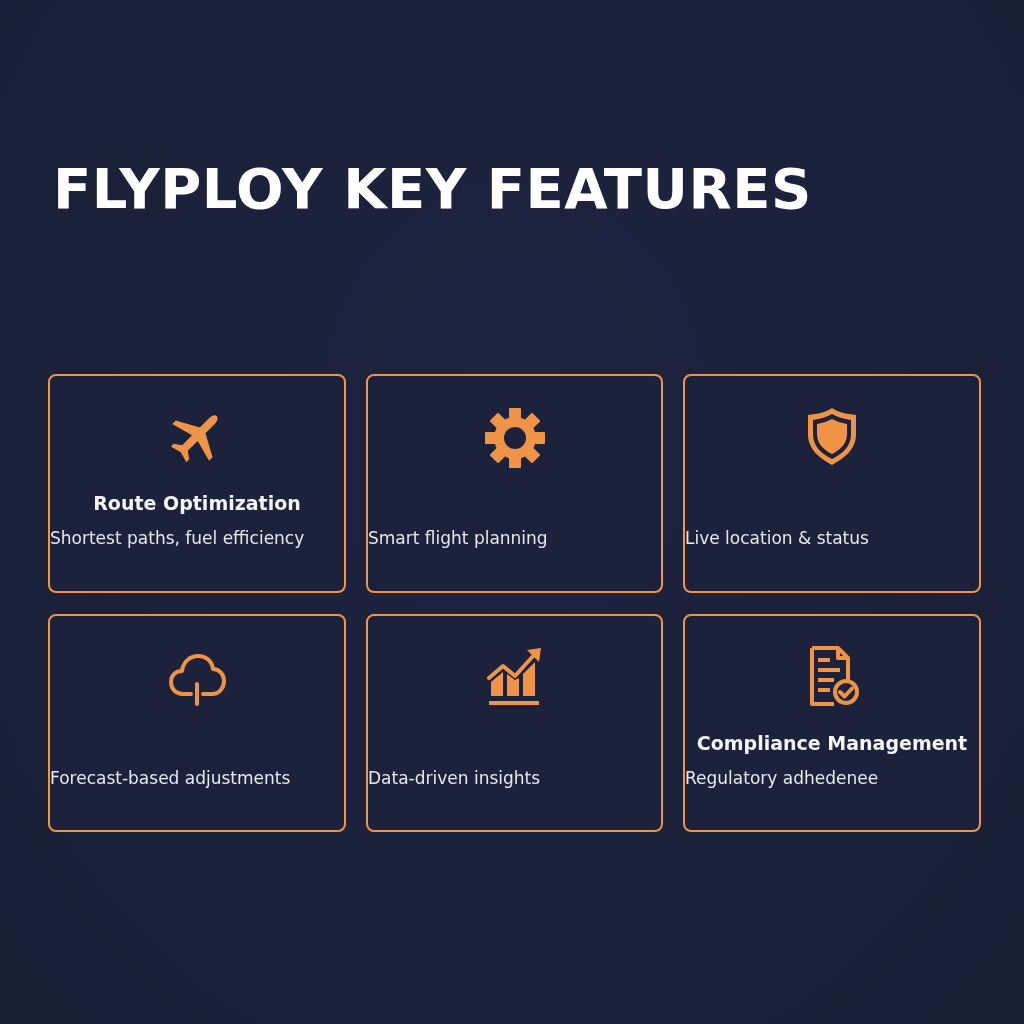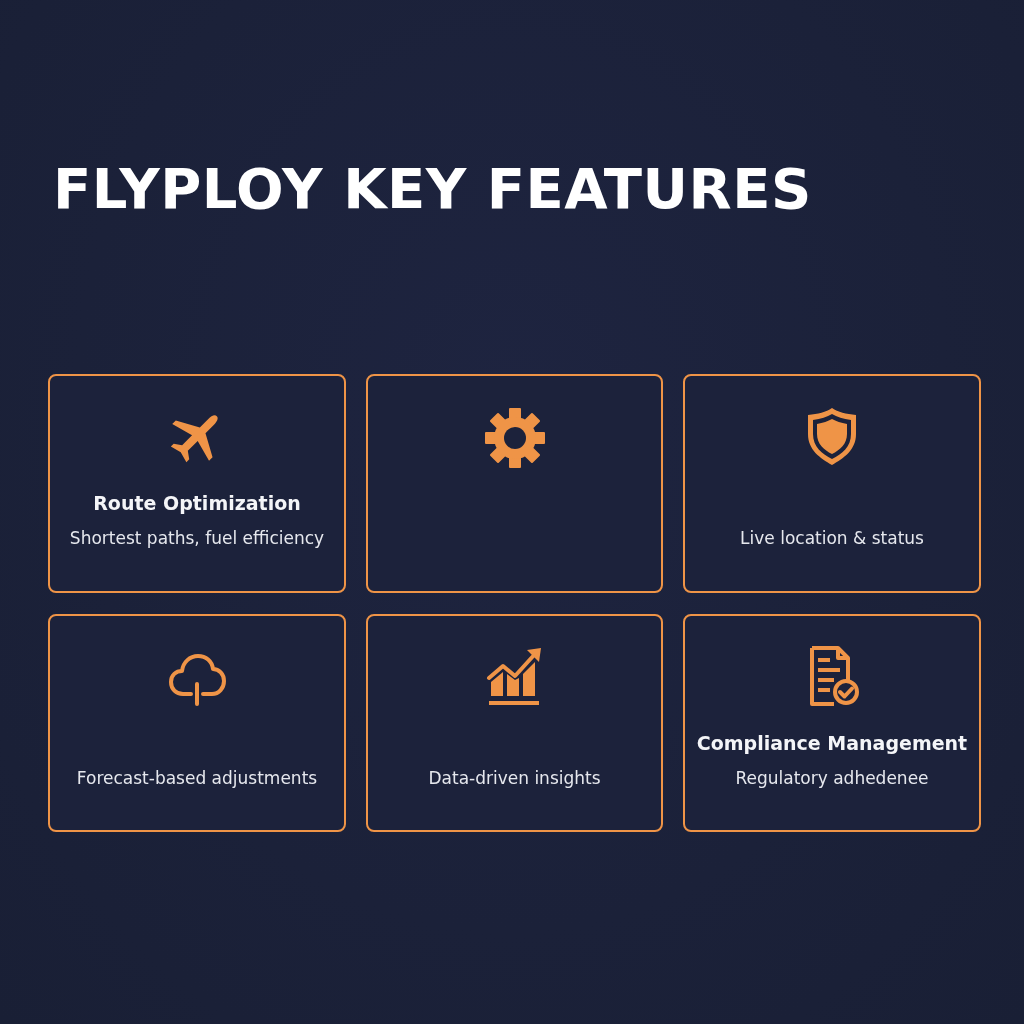--- a/index.html
+++ b/index.html
@@ -75,21 +75,20 @@
       font-weight: bold;
       font-size: 19px;
       color: #f4f5f8;
       white-space: nowrap;
     }
     .card .card-desc {
       position: absolute;
       top: 152px;
       left: 0;
       right: 0;
-      text-align: center;
       font-family: "DejaVu Sans", sans-serif;
       font-size: 17px;
       color: #e6e8ee;
       white-space: nowrap;
     }
   </style>
 </head>
 <body>
 
 <h1 class="page-title">FLYPLOY KEY FEATURES</h1>
@@ -118,20 +117,21 @@
           <rect x="-6" y="-30" width="12" height="12" rx="1" transform="rotate(135)"></rect>
           <rect x="-6" y="-30" width="12" height="12" rx="1" transform="rotate(180)"></rect>
           <rect x="-6" y="-30" width="12" height="12" rx="1" transform="rotate(225)"></rect>
           <rect x="-6" y="-30" width="12" height="12" rx="1" transform="rotate(270)"></rect>
           <rect x="-6" y="-30" width="12" height="12" rx="1" transform="rotate(315)"></rect>
           <circle r="21"></circle>
         </g>
         <circle cx="32" cy="34" r="11" fill="#1c223b"></circle>
       </svg>
     </div>
+    <div class="card-desc">Smart flight planning</div>
   </div>
 
   <div class="card">
     <div class="icon">
       <svg viewBox="0 0 64 64">
         <path d="M32 4 C38 8 46 10 56 11 L56 30 C56 46 44 54 32 61 C20 54 8 46 8 30 L8 11 C18 10 26 8 32 4 Z" fill="#ef9447"></path>
         <path d="M32 10 C37 13 43 15 51 16 L51 30 C51 43 42 50 32 55 C22 50 13 43 13 30 L13 16 C21 15 27 13 32 10 Z" fill="#1c223b"></path>
         <path d="M32 15 C36 17 41 19 47 20 L47 30 C47 40 40 46 32 50 C24 46 17 40 17 30 L17 20 C23 19 28 17 32 15 Z" fill="#ef9447"></path>
       </svg>
     </div>

